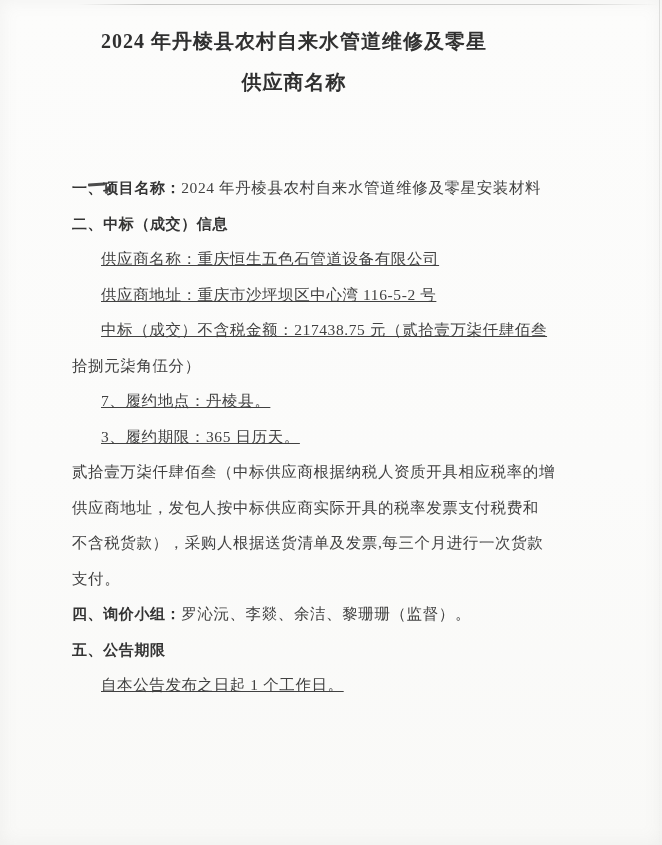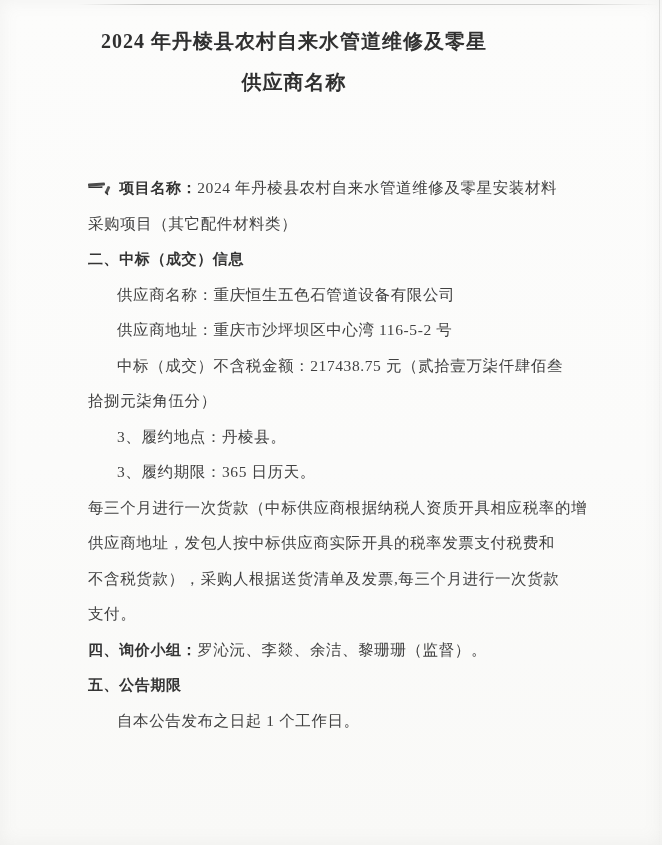--- a/index.html
+++ b/index.html
@@ -35,26 +35,26 @@
   }
   
   .title{
     position:absolute;top:21px;left:0;width:588px;
     text-align:center;
     font-size:20px;font-weight:700;line-height:41px;
     letter-spacing:1px;color:#303030;
   }
   
   .doc-body{
-    position:absolute;top:170px;left:88px;width:510px;
+    position:absolute;top:170px;left:72px;width:510px;
     font-size:15.5px;line-height:35.5px;letter-spacing:0.6px;
     color:#414141;
   }
   .ln{white-space:nowrap;height:35.5px;}
-  .ind{padding-left:29px;}
+  .ind{padding-left:29px;text-decoration:underline;}
   .ln b{
     font-family:"Liberation Sans","DejaVu Sans",sans-serif;
     font-weight:700;font-size:15px;color:#343434;
   }
 </style>
 </head>
 <body>
 
 <div class="page">
 
@@ -63,29 +63,28 @@
   <div class="art-dash"></div>
   <div class="art-speck"></div>
 
   <div class="title">
     <div>2024 年丹棱县农村自来水管道维修及零星</div>
     <div>供应商名称</div>
   </div>
 
   <div class="doc-body">
     <div class="ln"><b>一、项目名称：</b><span>2024 年丹棱县农村自来水管道维修及零星安装材料</span></div>
-    <div class="ln"><span>采购项目（其它配件材料类）</span></div>
     <div class="ln"><b>二、中标（成交）信息</b></div>
     <div class="ln ind"><span>供应商名称：重庆恒生五色石管道设备有限公司</span></div>
     <div class="ln ind"><span>供应商地址：重庆市沙坪坝区中心湾 116-5-2 号</span></div>
     <div class="ln ind"><span>中标（成交）不含税金额：217438.75 元（贰拾壹万柒仟肆佰叁</span></div>
     <div class="ln"><span>拾捌元柒角伍分）</span></div>
-    <div class="ln ind"><span>3、履约地点：丹棱县。</span></div>
+    <div class="ln ind"><span>7、履约地点：丹棱县。</span></div>
     <div class="ln ind"><span>3、履约期限：365 日历天。</span></div>
-    <div class="ln"><span>每三个月进行一次货款（中标供应商根据纳税人资质开具相应税率的增</span></div>
+    <div class="ln"><span>贰拾壹万柒仟肆佰叁（中标供应商根据纳税人资质开具相应税率的增</span></div>
     <div class="ln"><span>供应商地址，发包人按中标供应商实际开具的税率发票支付税费和</span></div>
     <div class="ln"><span>不含税货款），采购人根据送货清单及发票,每三个月进行一次货款</span></div>
     <div class="ln"><span>支付。</span></div>
     <div class="ln"><b>四、询价小组：</b><span>罗沁沅、李燚、余洁、黎珊珊（监督）。</span></div>
     <div class="ln"><b>五、公告期限</b></div>
     <div class="ln ind"><span>自本公告发布之日起 1 个工作日。</span></div>
   </div>
 
 </div>
 

